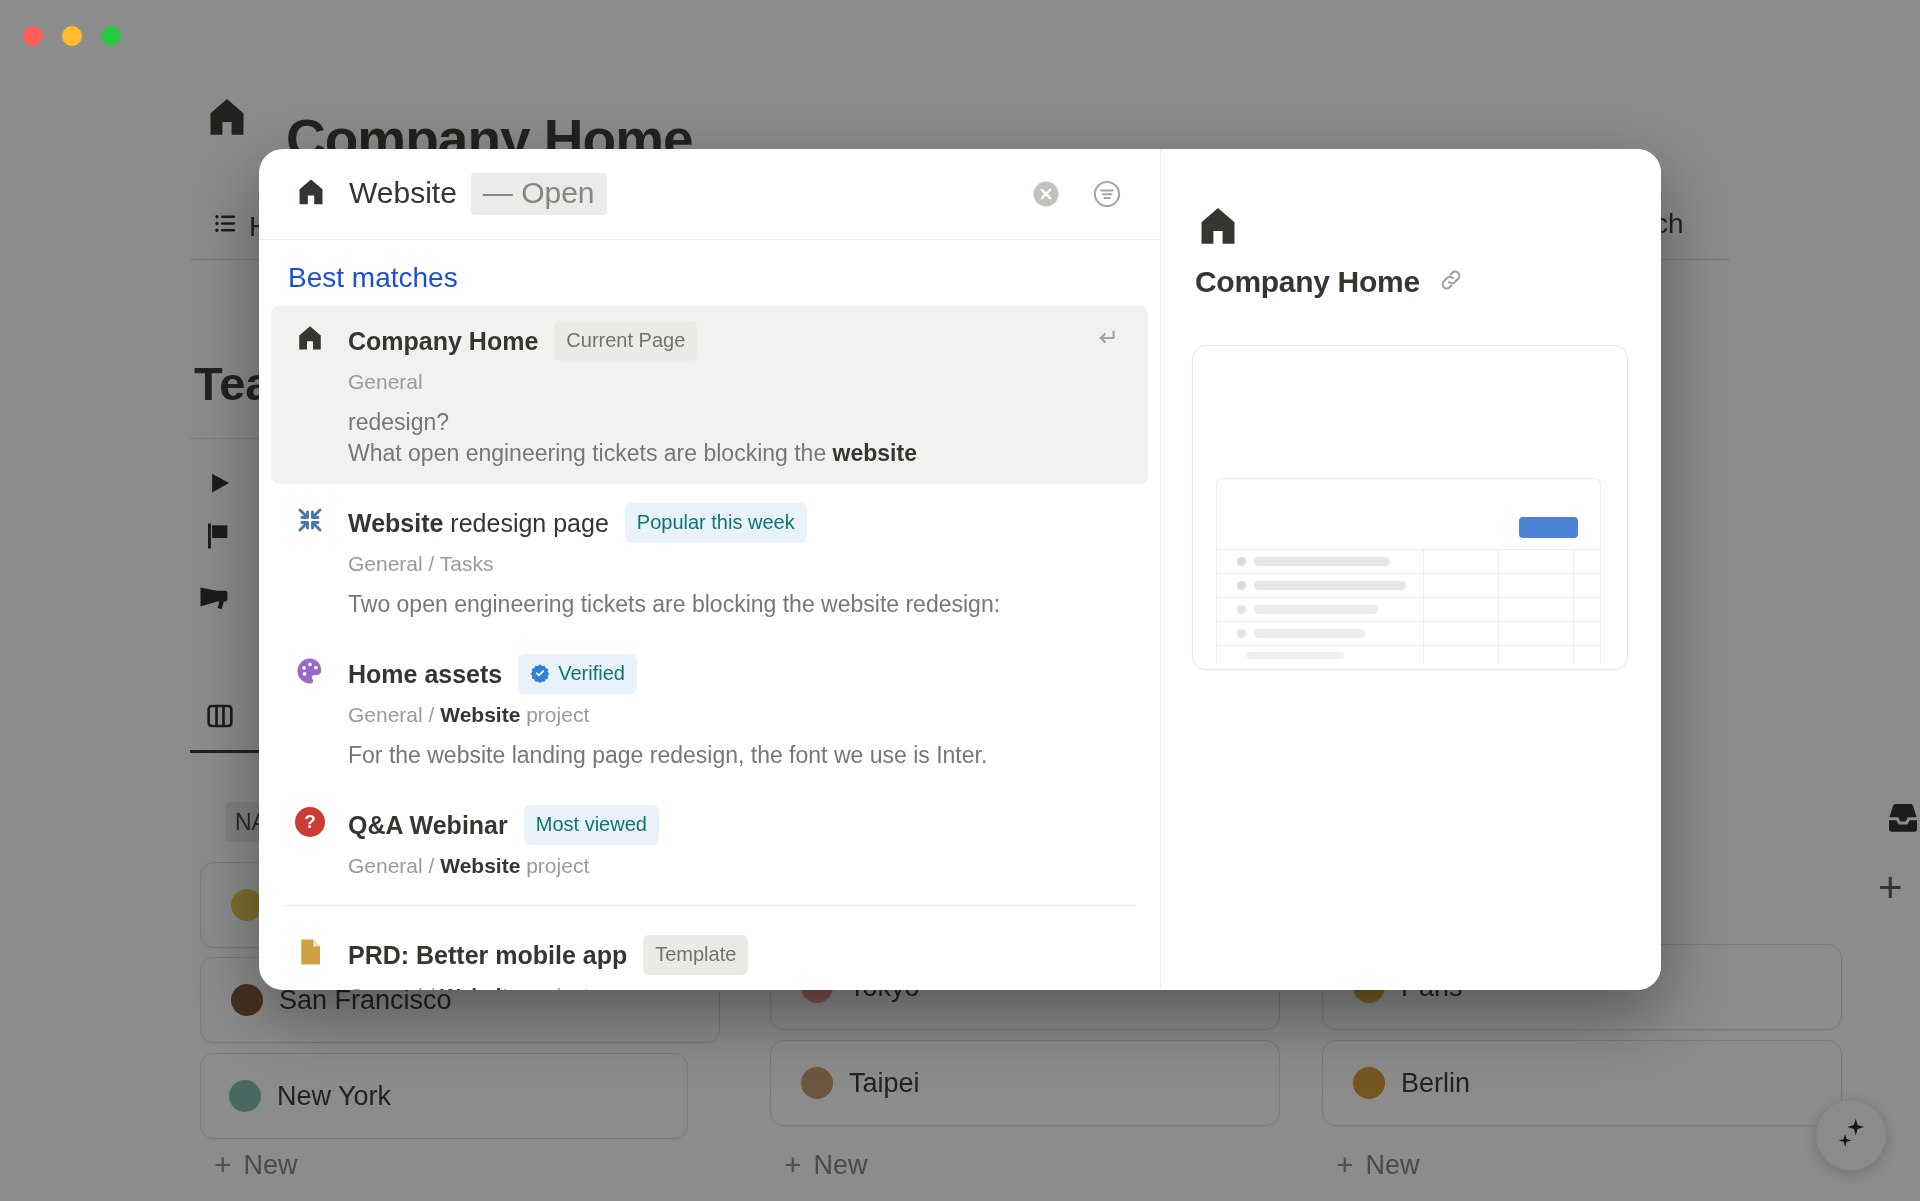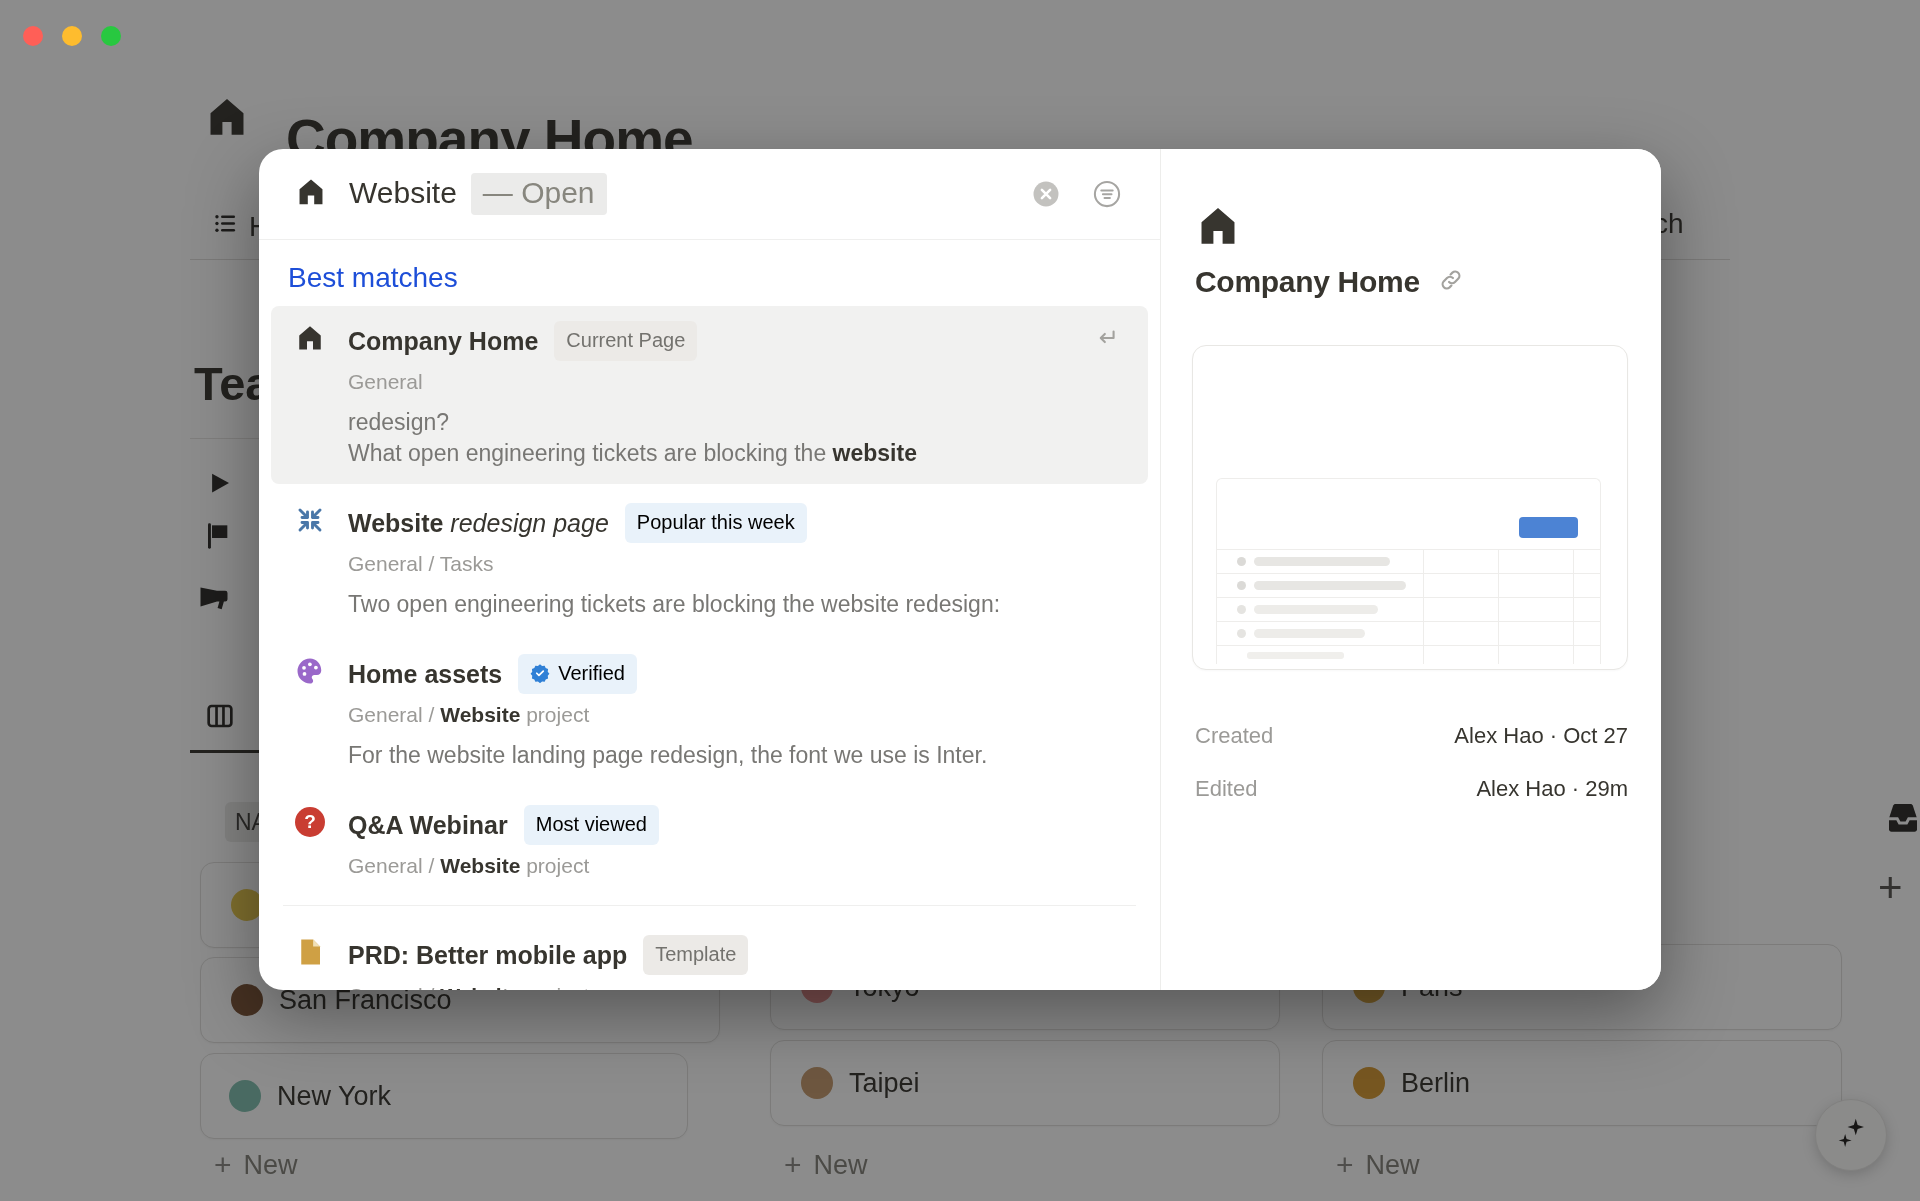--- a/index.html
+++ b/index.html
@@ -52,25 +52,25 @@
   .sh-clear{margin-left:auto;cursor:pointer;display:flex;}
   .sh-filter{margin-left:32px;cursor:pointer;display:flex;}
 
   .results-area{padding:6px 12px 0;overflow:hidden;}
   .section-label{padding:16px 17px 12px;font-size:28px;color:#1d4ed8;}
   .row{position:relative;display:flex;padding:15px 24px;border-radius:8px;margin-bottom:4px;}
   .row.selected{background:#f1f1f0;}
   .row-icon{width:53px;flex:none;padding-top:2px;}
   .row-body{flex:1;min-width:0;}
   .row-title{font-size:25px;font-weight:600;color:#37352f;display:flex;align-items:center;gap:16px;line-height:32px;}
-  .row-title .t-reg{font-weight:500;font-style:italic;}
+  .row-title .t-reg{font-weight:500;}
   .badge{font-size:20px;padding:3px 12px 5px;border-radius:6px;white-space:nowrap;
     display:inline-flex;align-items:center;gap:8px;font-weight:500;}
   .badge.gray{background:#eceae7;color:#73726e;}
-  .badge.blue{background:#e9f2fa;color:#000000;}
+  .badge.blue{background:#e9f2fa;color:#0f766e;}
   .row-path{font-size:21px;color:#9b9a97;margin-top:9px;white-space:nowrap;}
   .row-path b{color:#37352f;font-weight:600;}
   .row-snippet{font-size:23px;color:#787774;margin-top:13px;line-height:31px;}
   .row-snippet b{color:#37352f;font-weight:600;}
   .row-snippet .sn-line{white-space:nowrap;}
   .enter-ic{position:absolute;right:28px;top:18px;}
   .row-divider{height:1px;background:#efefee;margin:12px 12px 14px;}
 
   
   .modal-right{position:relative;flex:1;background:#fff;}
@@ -366,24 +366,14 @@
             </div>
             <div class="mini-row faint">
               <span class="mini-dot"></span>
               <span class="mini-bar" style="width: 111px;"></span>
             </div>
             <div class="mini-row faint"></div>
           </div>
         <div class="mini-bottom-bar"></div>
       </div>
     </div>
-    <div class="pv-meta" id="pv-meta">
-        <div class="pv-meta-row">
-          <span class="pv-meta-label">Created</span>
-          <span class="pv-meta-value">Alex Hao  ·  Oct 27</span>
-        </div>
-        <div class="pv-meta-row">
-          <span class="pv-meta-label">Edited</span>
-          <span class="pv-meta-value">Alex Hao  ·  29m</span>
-        </div>
-      </div>
   </aside>
 </div>
 
 </body></html>

